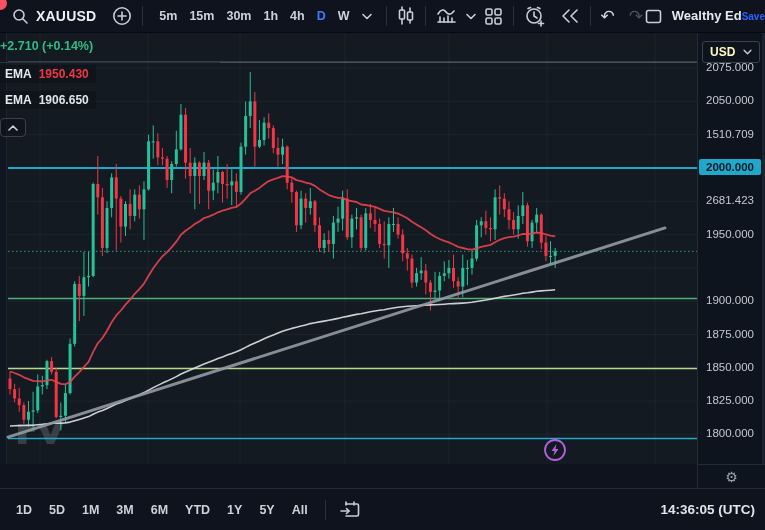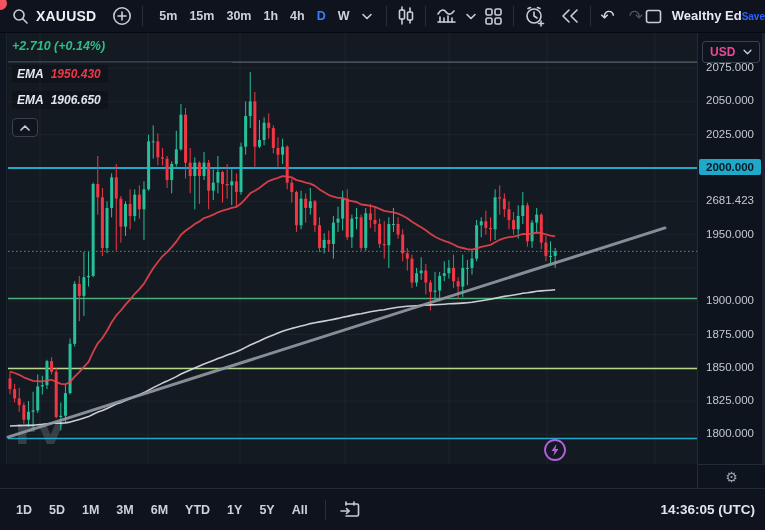--- a/index.html
+++ b/index.html
@@ -21,42 +21,42 @@
   #save-label{font-size:10px;font-weight:700;color:#2962ff;}
   .undo-glyph{font-size:17px;color:#d5d9e0;font-weight:400;}
   .redo-glyph{font-size:17px;color:#4c5360;font-weight:400;}
 
   
   #chart-pane{position:absolute;left:0;top:33px;width:697px;height:431px;background:#131a21;}
   #left-strip{position:absolute;left:0;top:0;width:7px;height:431px;background:#10161f;border-right:1px solid #1c2330;}
   #chart-svg{position:absolute;left:0;top:0;}
 
   
-  #legend{position:absolute;left:12px;top:4px;z-index:5;font-style:italic;}
+  #legend{position:absolute;left:0;top:4px;z-index:5;}
   #change-row{font-size:12.5px;font-weight:700;color:#2ebd85;padding:2px 0 4px 0;}
   #legend-divider{position:absolute;left:-4px;top:25px;width:224px;height:1px;background:#2b313d;}
   .ema-row{display:flex;align-items:center;gap:7px;margin-top:8px;background:rgba(12,16,24,.55);
     padding:2px 7px 2px 5px;border-radius:2px;width:fit-content;}
   .ema-name{font-size:12px;font-weight:700;color:#e6e9ef;}
   .ema-val{font-size:12px;font-weight:700;}
   #collapse-btn{margin-top:9px;width:26px;height:19px;border:1px solid #3a414e;border-radius:4px;
     display:flex;align-items:center;justify-content:center;background:rgba(12,16,24,.4);cursor:pointer;}
 
   
   #price-axis{position:absolute;left:697px;top:33px;width:68px;height:431px;background:#0e141d;border-left:1px solid #242b36;}
   #axis-edge{position:absolute;right:0;top:0;width:3px;height:431px;background:#1b2230;}
   .tick{position:absolute;left:8px;font-size:11.5px;color:#c3c8d1;font-weight:400;}
   .tick-badge{position:absolute;left:1px;width:62px;text-align:center;font-size:11.5px;font-weight:700;
     color:#0b1a22;border-radius:2px;padding:2px 0;}
   #last-badge{position:absolute;left:1px;width:62px;text-align:center;border-radius:2px;padding:2px 0 3px 0;color:#fff;}
   #last-price{font-size:11.5px;font-weight:700;line-height:1.15;}
   #countdown{font-size:10.5px;font-weight:400;line-height:1.15;}
   #usd-btn{position:absolute;left:4px;top:8px;width:58px;height:22px;border:1px solid #3a414e;border-radius:3px;
     background:#0e141d;display:flex;align-items:center;justify-content:space-between;padding:0 7px;z-index:6;cursor:pointer;}
-  #usd-label{font-size:12px;font-weight:700;color:#ec4899;}
+  #usd-label{font-size:12px;font-weight:700;color:#fef9c3;}
 
   
   #time-axis{position:absolute;left:0;top:464px;width:697px;height:24px;background:#10161f;border-top:1px solid #242b36;}
   .month{position:absolute;top:5px;transform:translateX(-50%);font-size:12px;font-weight:700;color:#aeb4bf;}
   #axis-corner{position:absolute;left:697px;top:464px;width:68px;height:24px;background:#0e141d;
     border-top:1px solid #242b36;border-left:1px solid #242b36;display:flex;align-items:center;justify-content:center;}
   #corner-gear{font-size:14px;color:#9aa0ac;cursor:pointer;line-height:1;}
 
   
   #bottom-toolbar{position:absolute;left:0;top:488px;width:765px;height:42px;background:#0e131d;border-top:1px solid #242b36;
@@ -473,21 +473,21 @@
     <div id="axis-edge"></div>
     <div id="usd-btn">
       <span id="usd-label">USD</span>
       <svg class="ic" width="9" height="6" viewBox="0 0 10 7">
           <polyline points="1,1.5 5,5.5 9,1.5"></polyline>
         </svg>
     </div>
     <div id="ticks-container">
         <div class="tick" style="top: 28.1px;">2075.000</div>
         <div class="tick" style="top: 61.4px;">2050.000</div>
-        <div class="tick" style="top: 94.7px;">2025.000</div>
+        <div class="tick" style="top: 94.7px;">1510.709</div>
         <div class="tick-badge" style="background: rgb(31, 168, 201); top: 126px;">2000.000</div>
         <div class="tick" style="top: 161.3px;">2681.423</div>
         <div class="tick" style="top: 194.6px;">1950.000</div>
         <div class="tick" style="top: 261.2px;">1900.000</div>
         <div class="tick" style="top: 294.5px;">1875.000</div>
         <div class="tick" style="top: 327.8px; text-align: center;">1850.000</div>
         <div class="tick" style="top: 361.1px;">1825.000</div>
         <div class="tick" style="top: 394.4px;">1800.000</div>
       </div>
   </div>

